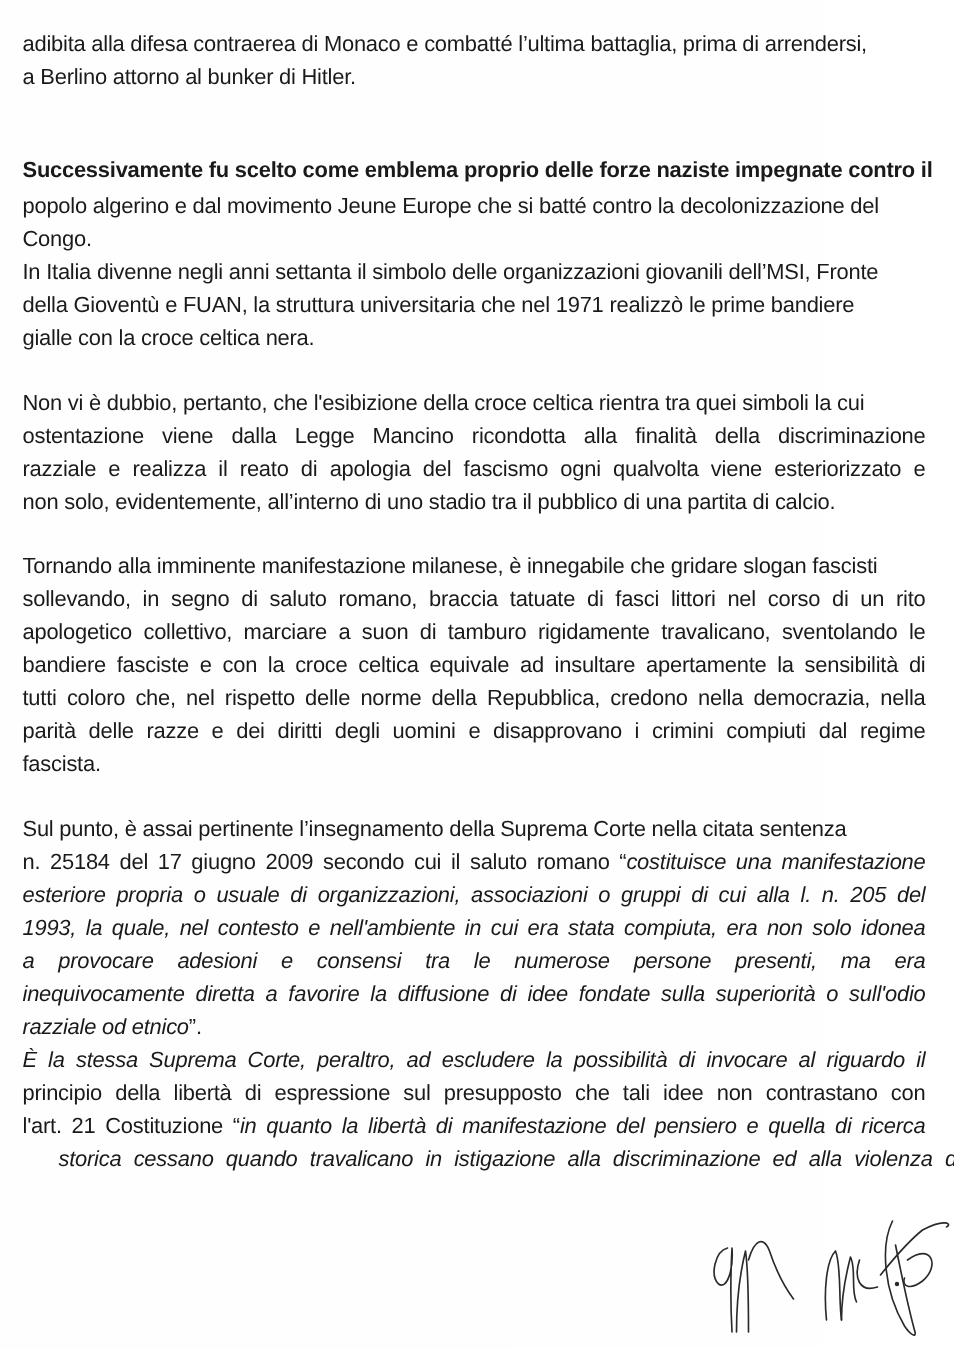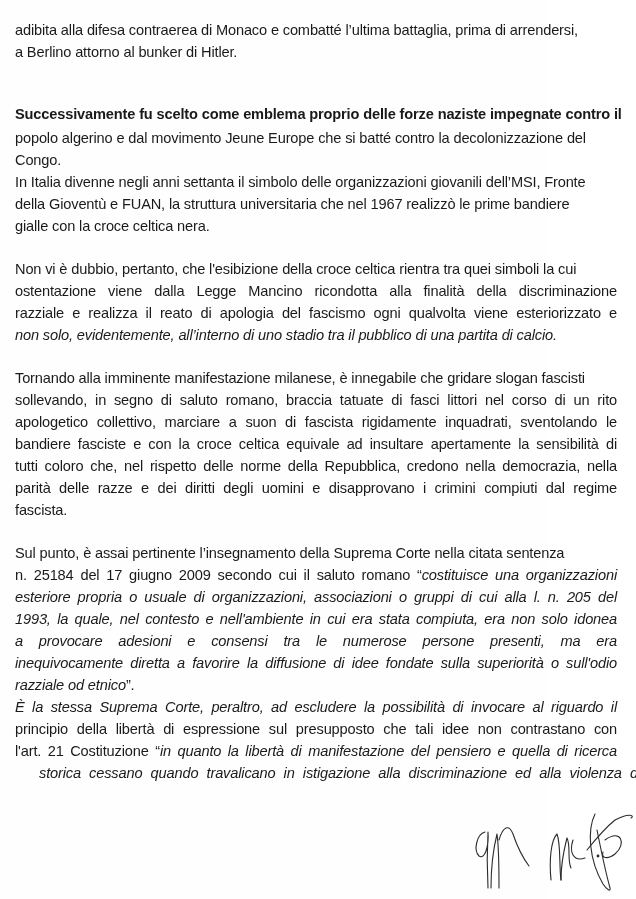--- a/index.html
+++ b/index.html
@@ -19,35 +19,35 @@
 <body>
 
 <div class="page">
   <div id="text-layer">
       <div class="line" style="top: 21px;"><span>adibita alla difesa contraerea di Monaco e combatté l’ultima battaglia, prima di arrendersi,</span></div>
       <div class="line" style="top: 43px;"><span>a Berlino attorno al bunker di Hitler.</span></div>
       <div class="line" style="top: 105px; font-weight: bold;"><span>Successivamente fu scelto come emblema proprio delle forze naziste impegnate contro il</span></div>
       <div class="line" style="top: 129px;"><span>popolo algerino e dal movimento Jeune Europe che si batté contro la decolonizzazione del</span></div>
       <div class="line" style="top: 151px;"><span>Congo.</span></div>
       <div class="line" style="top: 173px;"><span>In Italia divenne negli anni settanta il simbolo delle organizzazioni giovanili dell’MSI, Fronte</span></div>
-      <div class="line" style="top: 195px;"><span>della Gioventù e FUAN, la struttura universitaria che nel 1967 realizzò le prime bandiere</span></div>
+      <div class="line" style="top: 195px;"><span>della Gioventù e FUAN, la struttura universitaria che nel 1971 realizzò le prime bandiere</span></div>
       <div class="line" style="top: 217px;"><span>gialle con la croce celtica nera.</span></div>
       <div class="line" style="top: 260px;"><span>Non vi è dubbio, pertanto, che l'esibizione della croce celtica rientra tra quei simboli la cui</span></div>
       <div class="line just" style="top: 282px;"><span>ostentazione viene dalla Legge Mancino ricondotta alla finalità della discriminazione</span></div>
       <div class="line just" style="top: 304px;"><span>razziale e realizza il reato di apologia del fascismo ogni qualvolta viene esteriorizzato e</span></div>
-      <div class="line" style="top: 326px; font-style: italic;"><span>non solo, evidentemente, all’interno di uno stadio tra il pubblico di una partita di calcio.</span></div>
+      <div class="line" style="top: 326px;"><span>non solo, evidentemente, all’interno di uno stadio tra il pubblico di una partita di calcio.</span></div>
       <div class="line" style="top: 369px;"><span>Tornando alla imminente manifestazione milanese, è innegabile che gridare slogan fascisti</span></div>
       <div class="line just" style="top: 391px;"><span>sollevando, in segno di saluto romano, braccia tatuate di fasci littori nel corso di un rito</span></div>
-      <div class="line just" style="top: 413px;"><span>apologetico collettivo, marciare a suon di fascista rigidamente inquadrati, sventolando le</span></div>
+      <div class="line just" style="top: 413px;"><span>apologetico collettivo, marciare a suon di tamburo rigidamente travalicano, sventolando le</span></div>
       <div class="line just" style="top: 435px;"><span>bandiere fasciste e con la croce celtica equivale ad insultare apertamente la sensibilità di</span></div>
       <div class="line just" style="top: 457px;"><span>tutti coloro che, nel rispetto delle norme della Repubblica, credono nella democrazia, nella</span></div>
       <div class="line just" style="top: 479px;"><span>parità delle razze e dei diritti degli uomini e disapprovano i crimini compiuti dal regime</span></div>
       <div class="line" style="top: 501px;"><span>fascista.</span></div>
       <div class="line" style="top: 544px;"><span>Sul punto, è assai pertinente l’insegnamento della Suprema Corte nella citata sentenza</span></div>
-      <div class="line just" style="top: 566px;"><span>n. 25184 del 17 giugno 2009 secondo cui il saluto romano “</span><span class="it">costituisce una organizzazioni</span></div>
+      <div class="line just" style="top: 566px;"><span>n. 25184 del 17 giugno 2009 secondo cui il saluto romano “</span><span class="it">costituisce una manifestazione</span></div>
       <div class="line just" style="top: 588px;"><span class="it">esteriore propria o usuale di organizzazioni, associazioni o gruppi di cui alla l. n. 205 del</span></div>
       <div class="line just" style="top: 610px;"><span class="it">1993, la quale, nel contesto e nell'ambiente in cui era stata compiuta, era non solo idonea</span></div>
       <div class="line just" style="top: 632px;"><span class="it">a provocare adesioni e consensi tra le numerose persone presenti, ma era</span></div>
       <div class="line just" style="top: 654px;"><span class="it">inequivocamente diretta a favorire la diffusione di idee fondate sulla superiorità o sull'odio</span></div>
       <div class="line" style="top: 676px;"><span class="it">razziale od etnico</span><span>”.</span></div>
       <div class="line just" style="top: 698px; font-style: italic;"><span>È la stessa Suprema Corte, peraltro, ad escludere la possibilità di invocare al riguardo il</span></div>
       <div class="line just" style="top: 720px;"><span>principio della libertà di espressione sul presupposto che tali idee non contrastano con</span></div>
       <div class="line just" style="top: 742px;"><span>l'art. 21 Costituzione “</span><span class="it">in quanto la libertà di manifestazione del pensiero e quella di ricerca</span></div>
       <div class="line just" style="top: 764px; margin-left: 24px;"><span class="it">storica cessano quando travalicano in istigazione alla discriminazione ed alla violenza di</span></div>
     </div>

